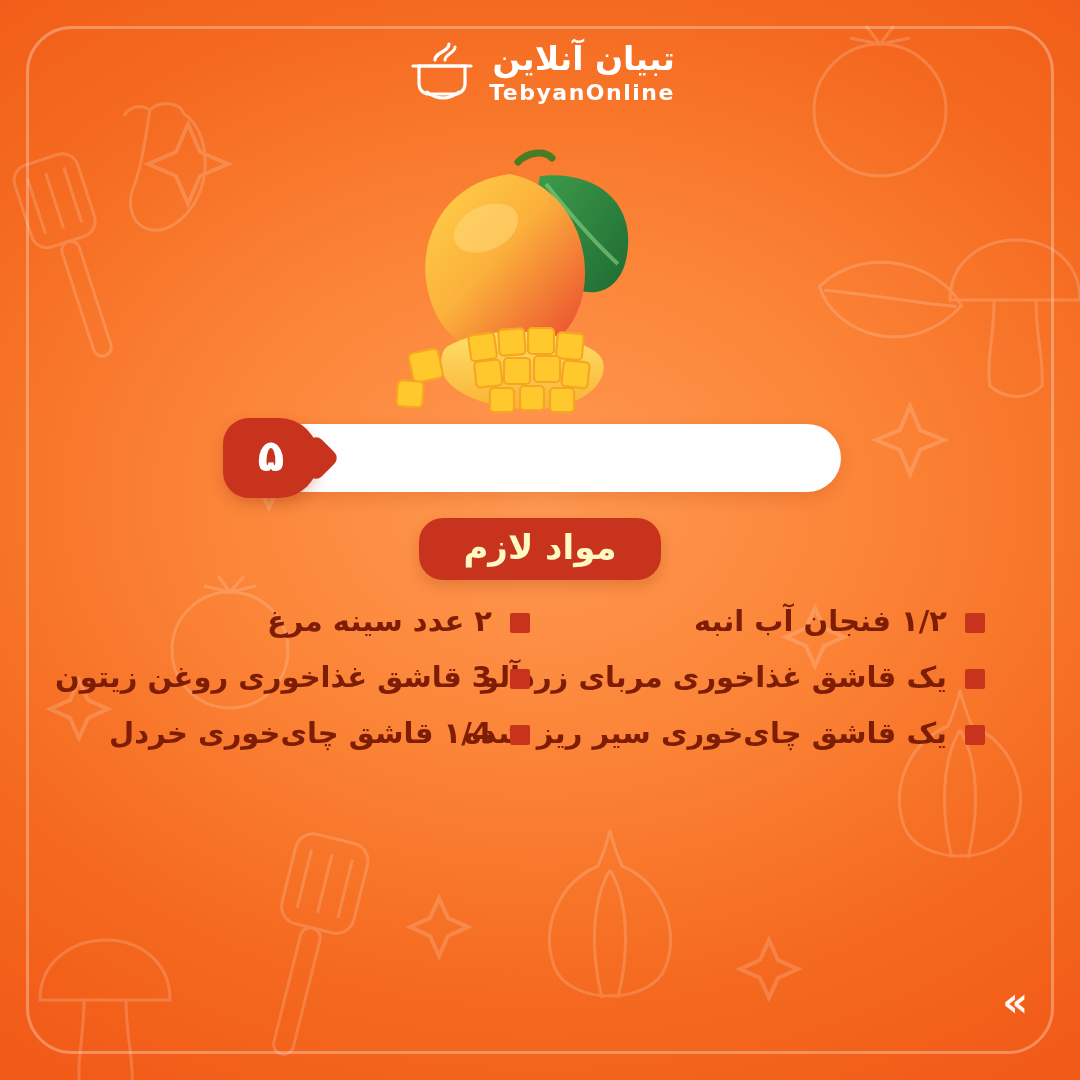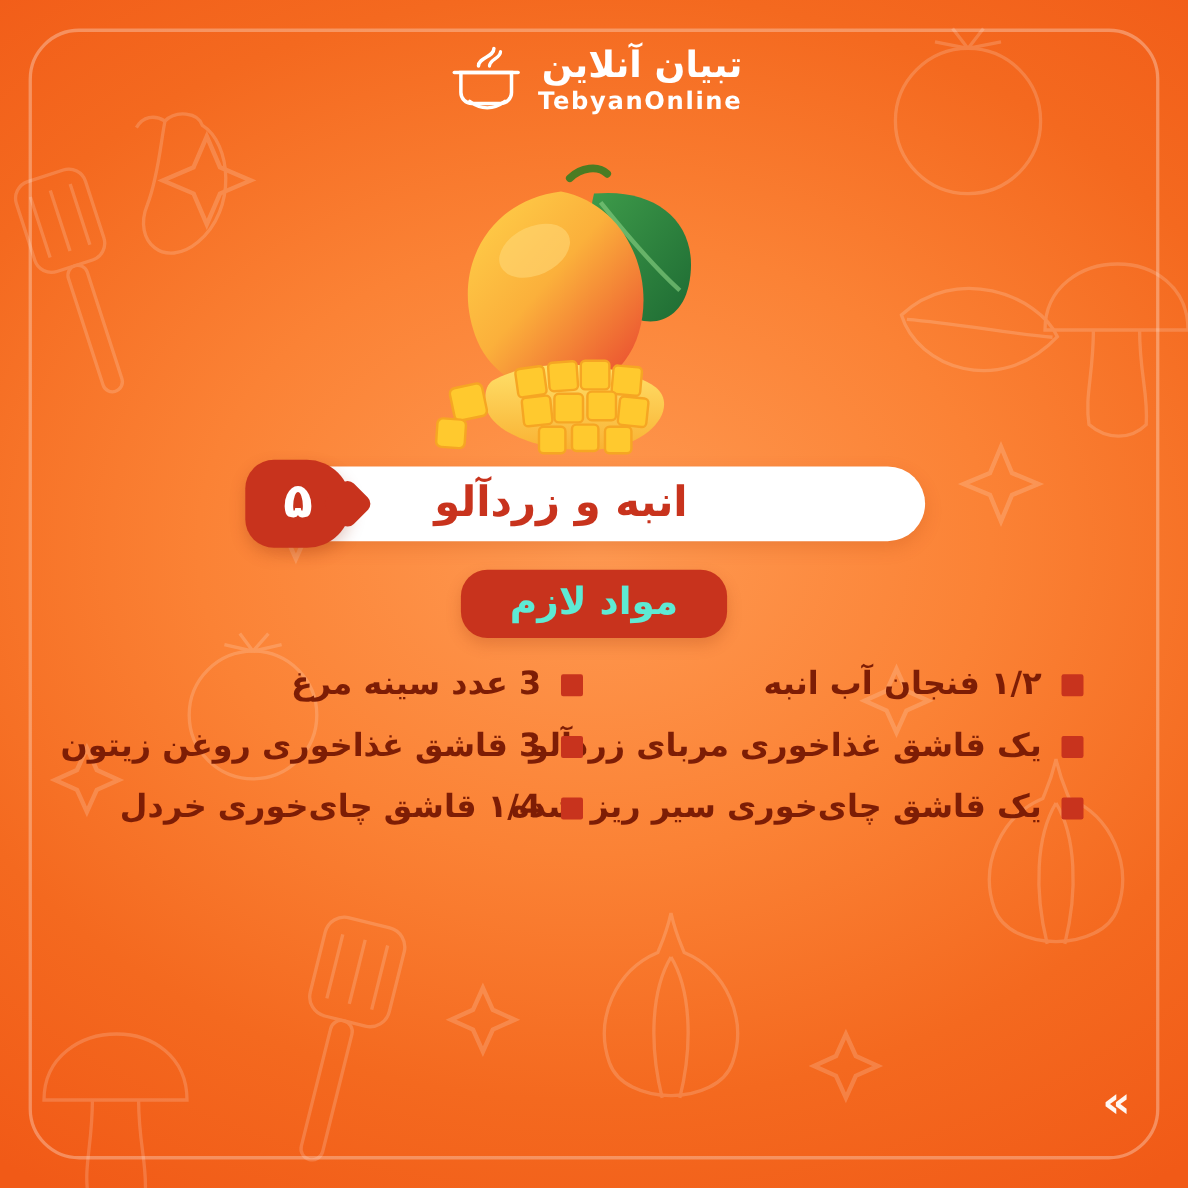--- a/index.html
+++ b/index.html
@@ -104,21 +104,21 @@
     color:#ffffff;font-size:44px;font-weight:bold;
     transform:translateY(-3px);
   }
   
   .sub-row{
     position:absolute;top:518px;left:0;right:0;
     display:flex;justify-content:center;
   }
   .sub-pill{
     background:#c8331d;
-    color:#5eead4;
+    color:#fef9c3;
     border-radius:24px;
     padding:9px 44px 13px;
     font-size:34px;font-weight:bold;
     box-shadow:0 6px 14px rgba(140,40,10,.22);
   }
   
   .cols{
     position:absolute;top:604px;left:0;right:0;
     display:flex;justify-content:center;
     gap:0;
@@ -293,21 +293,20 @@
         <rect x="130" y="246" width="24" height="24" rx="4"></rect>
         <rect x="160" y="248" width="24" height="24" rx="4"></rect>
         <rect x="18" y="214" width="30" height="30" rx="5" transform="rotate(-12 18 214)"></rect>
         <rect x="8" y="240" width="26" height="26" rx="5" transform="rotate(4 8 240)"></rect>
       </g>
     </svg>
   </div>
 
   <div class="title-row">
     <div class="title-pill">
-      <div class="title-text">انبه و زردآلو</div>
       <div class="num-badge">
         <span class="num-text">۵</span>
       </div>
     </div>
   </div>
 
   <div class="sub-row">
     <div class="sub-pill">مواد لازم</div>
   </div>
 
@@ -322,21 +321,21 @@
         <span class="item-text">یک قاشق غذاخوری مربای زردآلو</span>
       </div>
       <div class="item">
         <span class="bullet"></span>
         <span class="item-text">یک قاشق چای‌خوری سیر ریز شده</span>
       </div>
     </div>
     <div class="col right">
       <div class="item">
         <span class="bullet"></span>
-        <span class="item-text">3 عدد سینه مرغ</span>
+        <span class="item-text">۲ عدد سینه مرغ</span>
       </div>
       <div class="item">
         <span class="bullet"></span>
         <span class="item-text">3 قاشق غذاخوری روغن زیتون</span>
       </div>
       <div class="item">
         <span class="bullet"></span>
         <span class="item-text">۱/4 قاشق چای‌خوری خردل</span>
       </div>
     </div>

